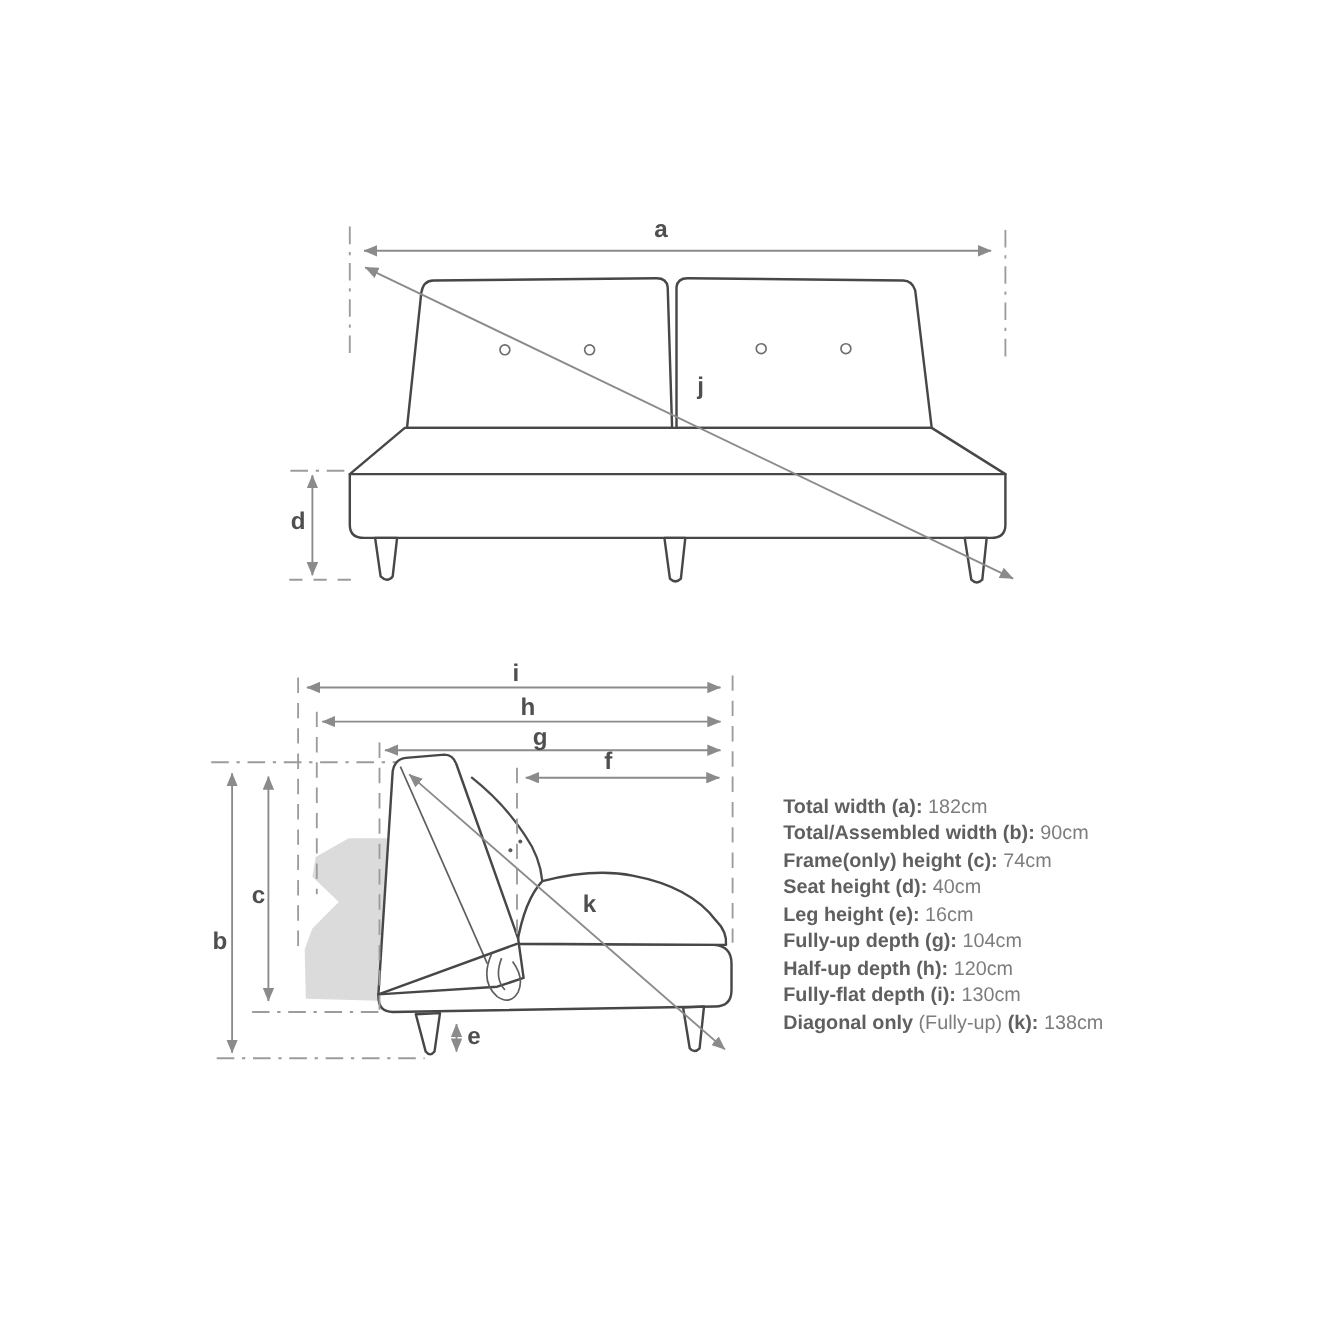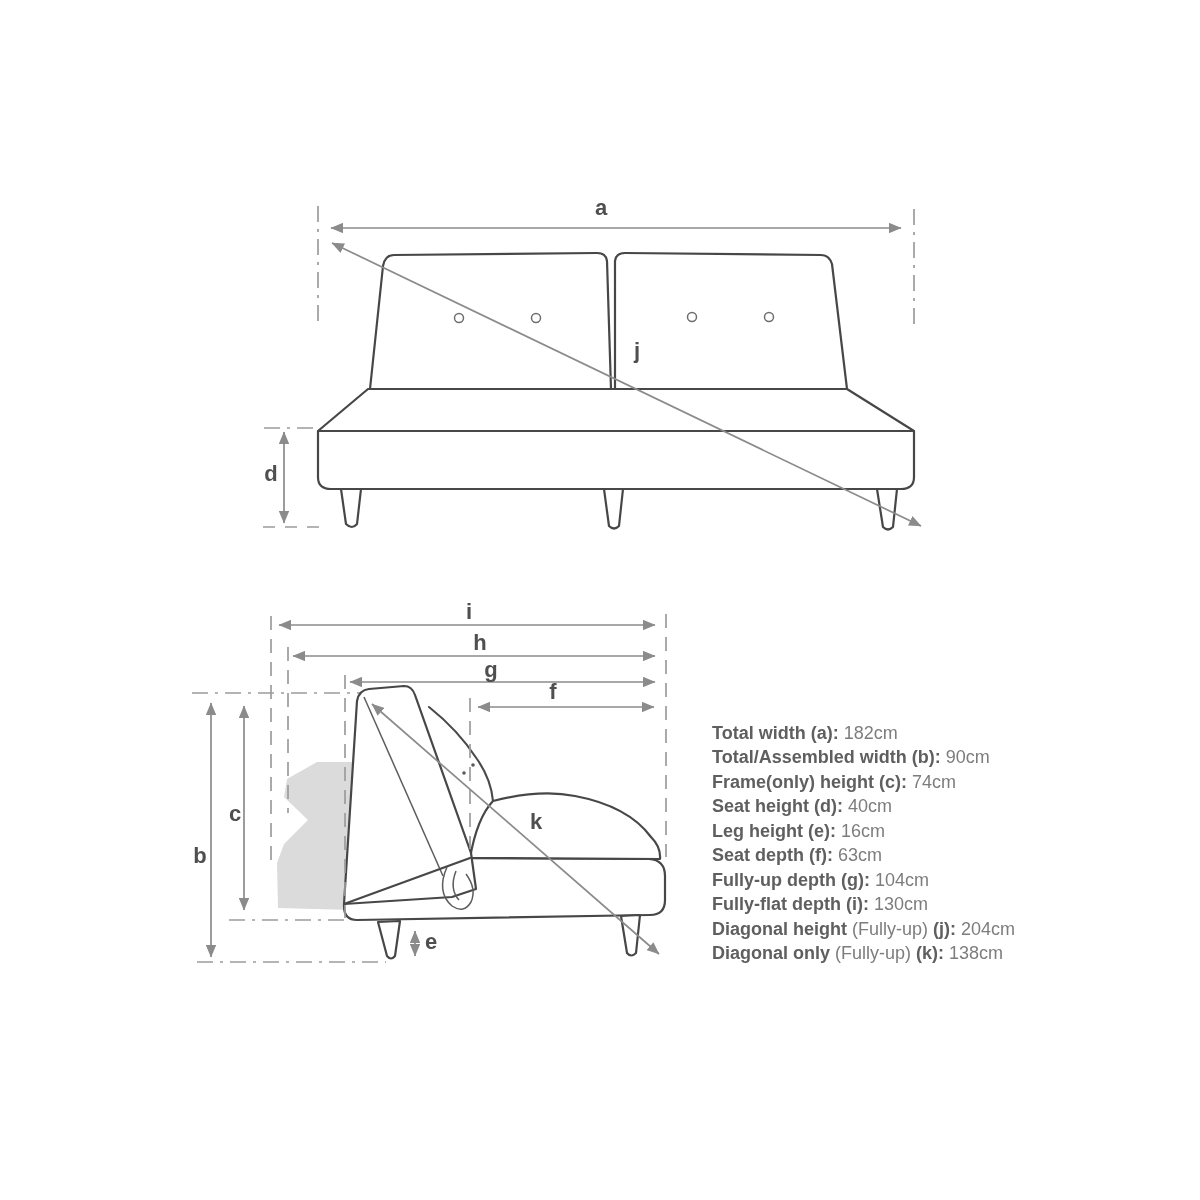--- a/index.html
+++ b/index.html
@@ -134,20 +134,19 @@
 <div class="dimlabel lab-c">c</div>
 <div class="dimlabel lab-e">e</div>
 <div class="dimlabel lab-k">k</div>
 
 <div class="legend" id="legend">
       <div><span class="b">Total width (a): </span><span>182cm</span></div>
       <div><span class="b">Total/Assembled width (b): </span><span>90cm</span></div>
       <div><span class="b">Frame(only) height (c): </span><span>74cm</span></div>
       <div><span class="b">Seat height (d): </span><span>40cm</span></div>
       <div><span class="b">Leg height (e): </span><span>16cm</span></div>
-      <div><span class="b">Seat depth (f): </span><span>63cm</span></div>
       <div><span class="b">Fully-up depth (g): </span><span>104cm</span></div>
+      <div><span class="b">Half-up depth (h): </span><span>120cm</span></div>
       <div><span class="b">Fully-flat depth (i): </span><span>130cm</span></div>
-      <div><span class="b">Diagonal height </span><span>(Fully-up) </span><span class="b">(j): </span><span>204cm</span></div>
       <div><span class="b">Diagonal only </span><span>(Fully-up) </span><span class="b">(k): </span><span>138cm</span></div>
     </div>
 
 </div>
 
 </body></html>

